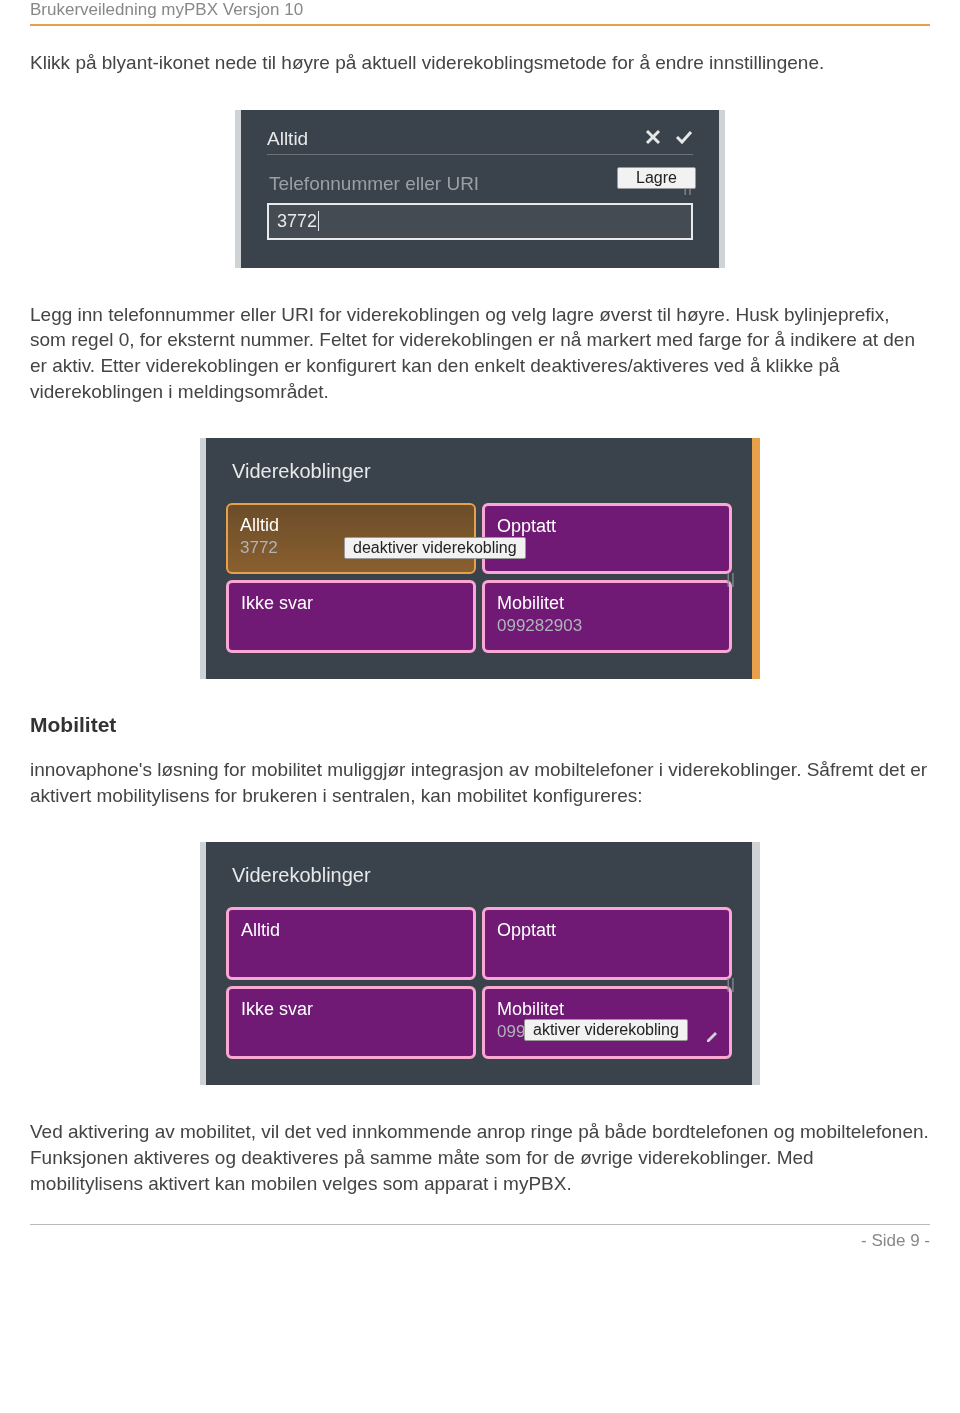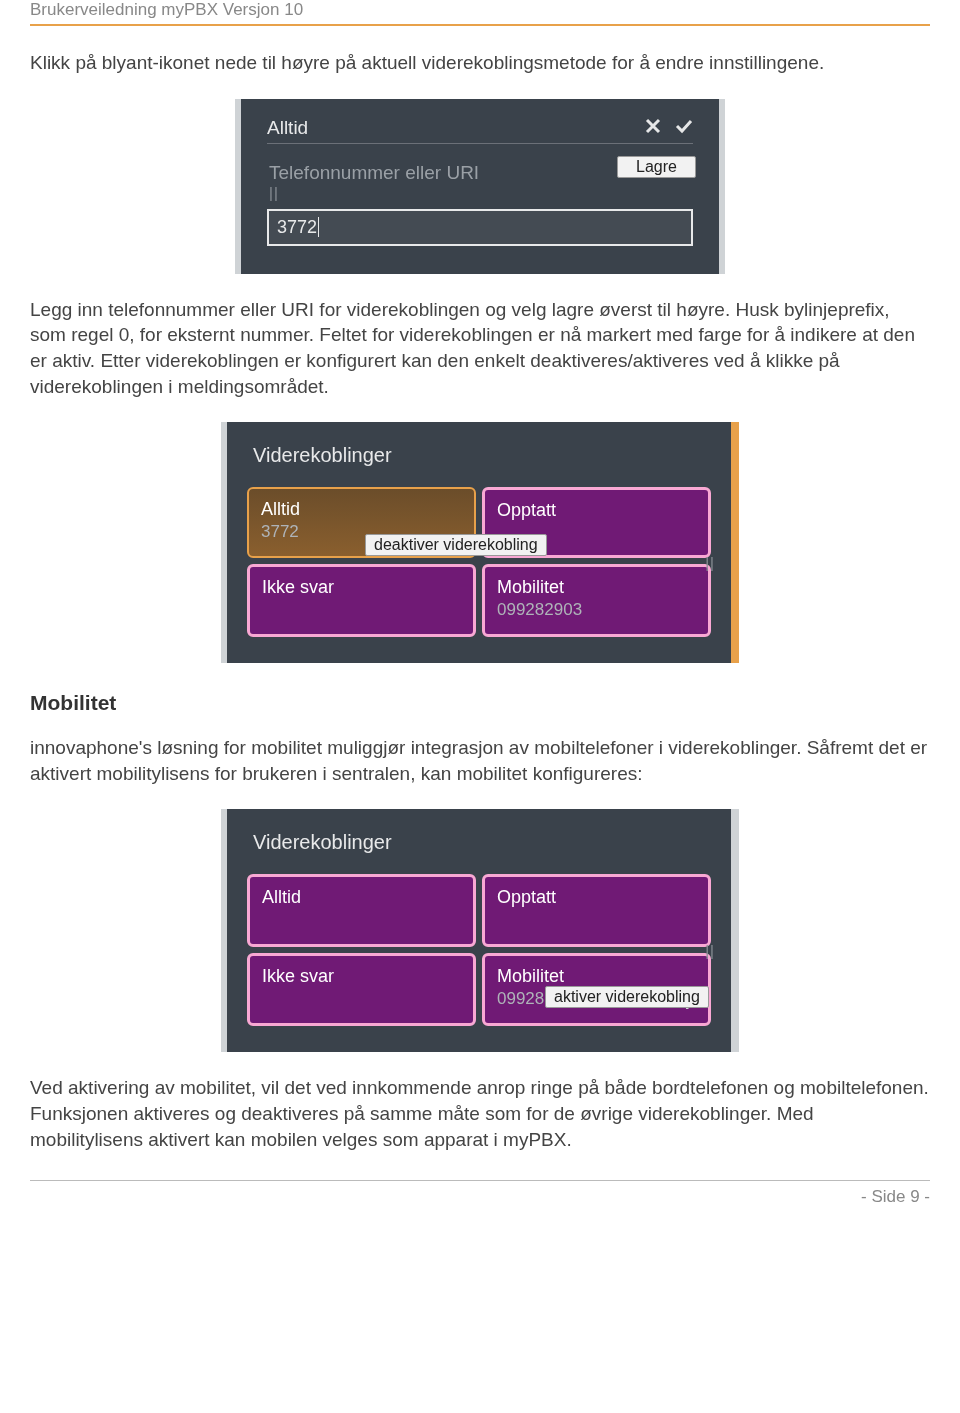--- a/index.html
+++ b/index.html
@@ -40,21 +40,21 @@
   }
   .page-footer {
     text-align: right;
     color: #888;
     font-size: 17px;
     padding-top: 6px;
   }
 
   
   .shot {
-    margin: 23px auto;
+    margin: 34px auto;
     background: #3a424b;
     border-left: 6px solid #cfd3d6;
     border-right: 6px solid #cfd3d6;
     padding: 18px 26px 28px 26px;
   }
   .shot1 { width: 490px; }
   .shot-row1 {
     display: flex;
     align-items: center;
     justify-content: space-between;
@@ -76,36 +76,35 @@
     padding: 1px 18px;
     border-radius: 2px;
   }
   .shot1-inner { position: relative; }
   .placeholder-row {
     color: #9aa0a6;
     font-size: 19px;
     padding: 8px 0 8px 2px;
     display:flex;
     justify-content:space-between;
-    align-items:flex-start;
-    flex-direction:column;
+    align-items:flex-end;
   }
   .drag-handle { color:#8a8f95; font-size:15px; letter-spacing:1px; }
   .number-input {
     border: 2px solid #e8e9ea;
     background: #444b53;
     color: #e8e9ea;
     font-size: 18px;
     padding: 6px 8px;
     width: 100%;
   }
   .cursor-bar { border-right: 1px solid #e8e9ea; padding-right:1px; }
 
   
-  .shot2 { width: 518px; padding: 22px 20px 26px 20px; position:relative; border-right-color:#e8a14a; border-right-width:8px; }
+  .shot2 { width: 560px; padding: 22px 20px 26px 20px; position:relative; border-right-color:#e8a14a; border-right-width:8px; }
   .panel-title {
     color: #e8e9ea;
     font-size: 20px;
     margin-bottom: 20px;
     padding-left: 6px;
   }
   .tiles {
     display: grid;
     grid-template-columns: 1fr 1fr;
     gap: 6px;
@@ -127,21 +126,21 @@
   .tooltip {
     position: absolute;
     background: #f2f2f2;
     border: 1px solid #999;
     color: #222;
     font-size: 16px;
     padding: 1px 8px;
     border-radius: 2px;
     white-space: nowrap;
   }
-  .tip1 { left: 118px; top: 47px; }
+  .tip1 { left: 118px; top: 34px; }
   .tip2 { left: 298px; top: 112px; }
   .handle-right {
     position:absolute;
     right:-4px;
     top:50%;
     transform:translateY(-50%);
     color:#8a8f95;
     font-size:15px;
   }
   .pencil {

